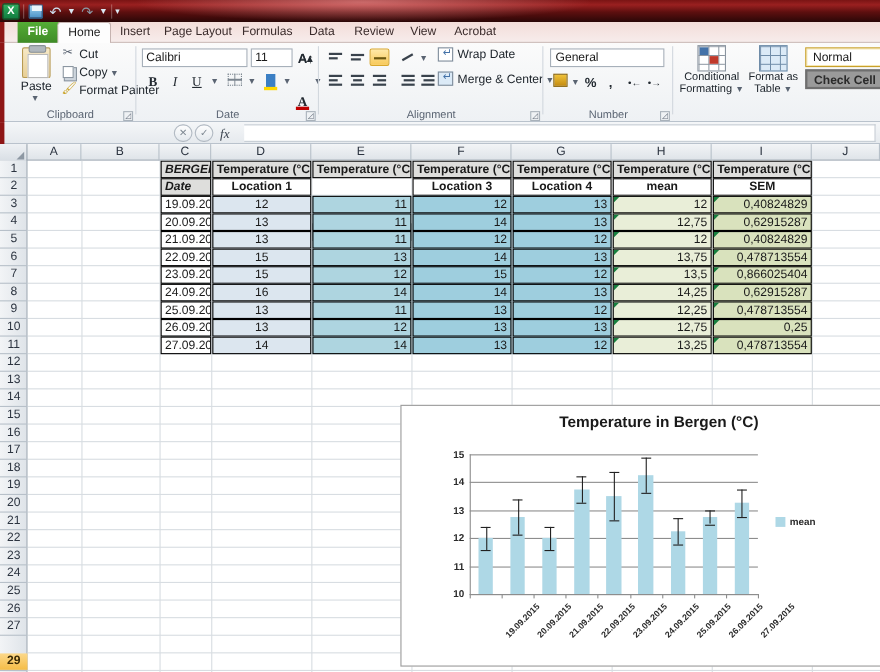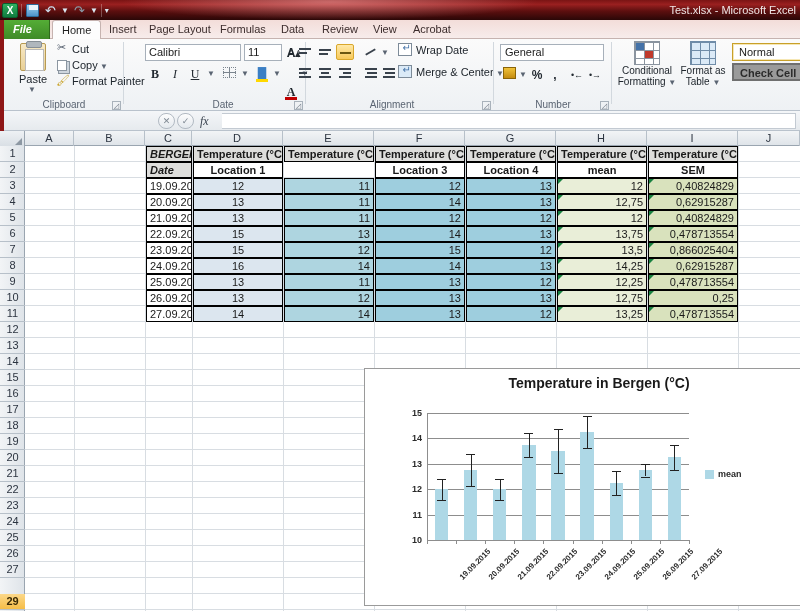--- a/index.html
+++ b/index.html
@@ -245,26 +245,25 @@
     <span class="qat-ico">
         <span class="save-ico"></span>
       </span>
     <span class="qat-ico undo-ico">↶</span>
     <span class="qat-dd">▼</span>
     <span class="qat-ico redo-ico">↷</span>
     <span class="qat-dd">▼</span>
     <span class="qat-sep"></span>
     <span class="qat-dd">▾</span>
   </div>
-  <div id="wintitle">Test.xlsx - Microsoft Excel</div>
 </div>
 
 <div id="tabstrip">
   <div class="leftedge"></div>
-  <div class="tab file" style="left:4px;width:46px;font-style:italic;">File</div>
+  <div class="tab file" style="left:16px;width:46px;">File</div>
   <div class="tab active" style="left:52px;text-align:center;">Home</div>
   <div class="tab" style="left:100px;">Insert</div>
   <div class="tab" style="left:140px;">Page Layout</div>
   <div class="tab" style="left:211px;">Formulas</div>
   <div class="tab" style="left:272px;">Data</div>
   <div class="tab" style="left:313px;">Review</div>
   <div class="tab" style="left:364px;">View</div>
   <div class="tab" style="left:404px;">Acrobat</div>
 </div>
 
@@ -282,21 +281,21 @@
       <span class="mini-ico ic-copy"></span><span>Copy</span><span style="font-size:8px;color:#5a6472;"> ▼</span>
     </div>
     <div class="btn" style="left:52px;top:36px;">
       <span class="mini-ico ic-fp"></span><span>Format Painter</span>
     </div>
     <div class="glabel">Clipboard</div>
     <div class="dlg">◿</div>
     <div class="gdiv"></div>
   </div>
 
-  <div class="rgroup" style="left:140px;width:166px;">
+  <div class="rgroup" style="left:124px;width:166px;">
     <div class="fbox" style="left:5px;top:5px;width:96px;">Calibri</div>
     <div class="fbox" style="left:104px;top:5px;width:38px;">11</div>
     <div class="fbtn" style="left:145px;top:5px;font-weight:bold;">A↑</div>
     <div class="btn" style="left:144px;top:5px;width:17px;height:17px;"></div>
     <div class="fbtn" style="left:145px;top:5px;font-size:11px;">A▴</div>
 
     <div class="fbtn b" style="left:6px;top:26px;">B</div>
     <div class="fbtn i" style="left:26px;top:26px;">I</div>
     <div class="fbtn u" style="left:46px;top:26px;">U</div>
     <div class="fbtn" style="left:62px;top:26px;font-size:8px;color:#5a6472;">▼</div>

